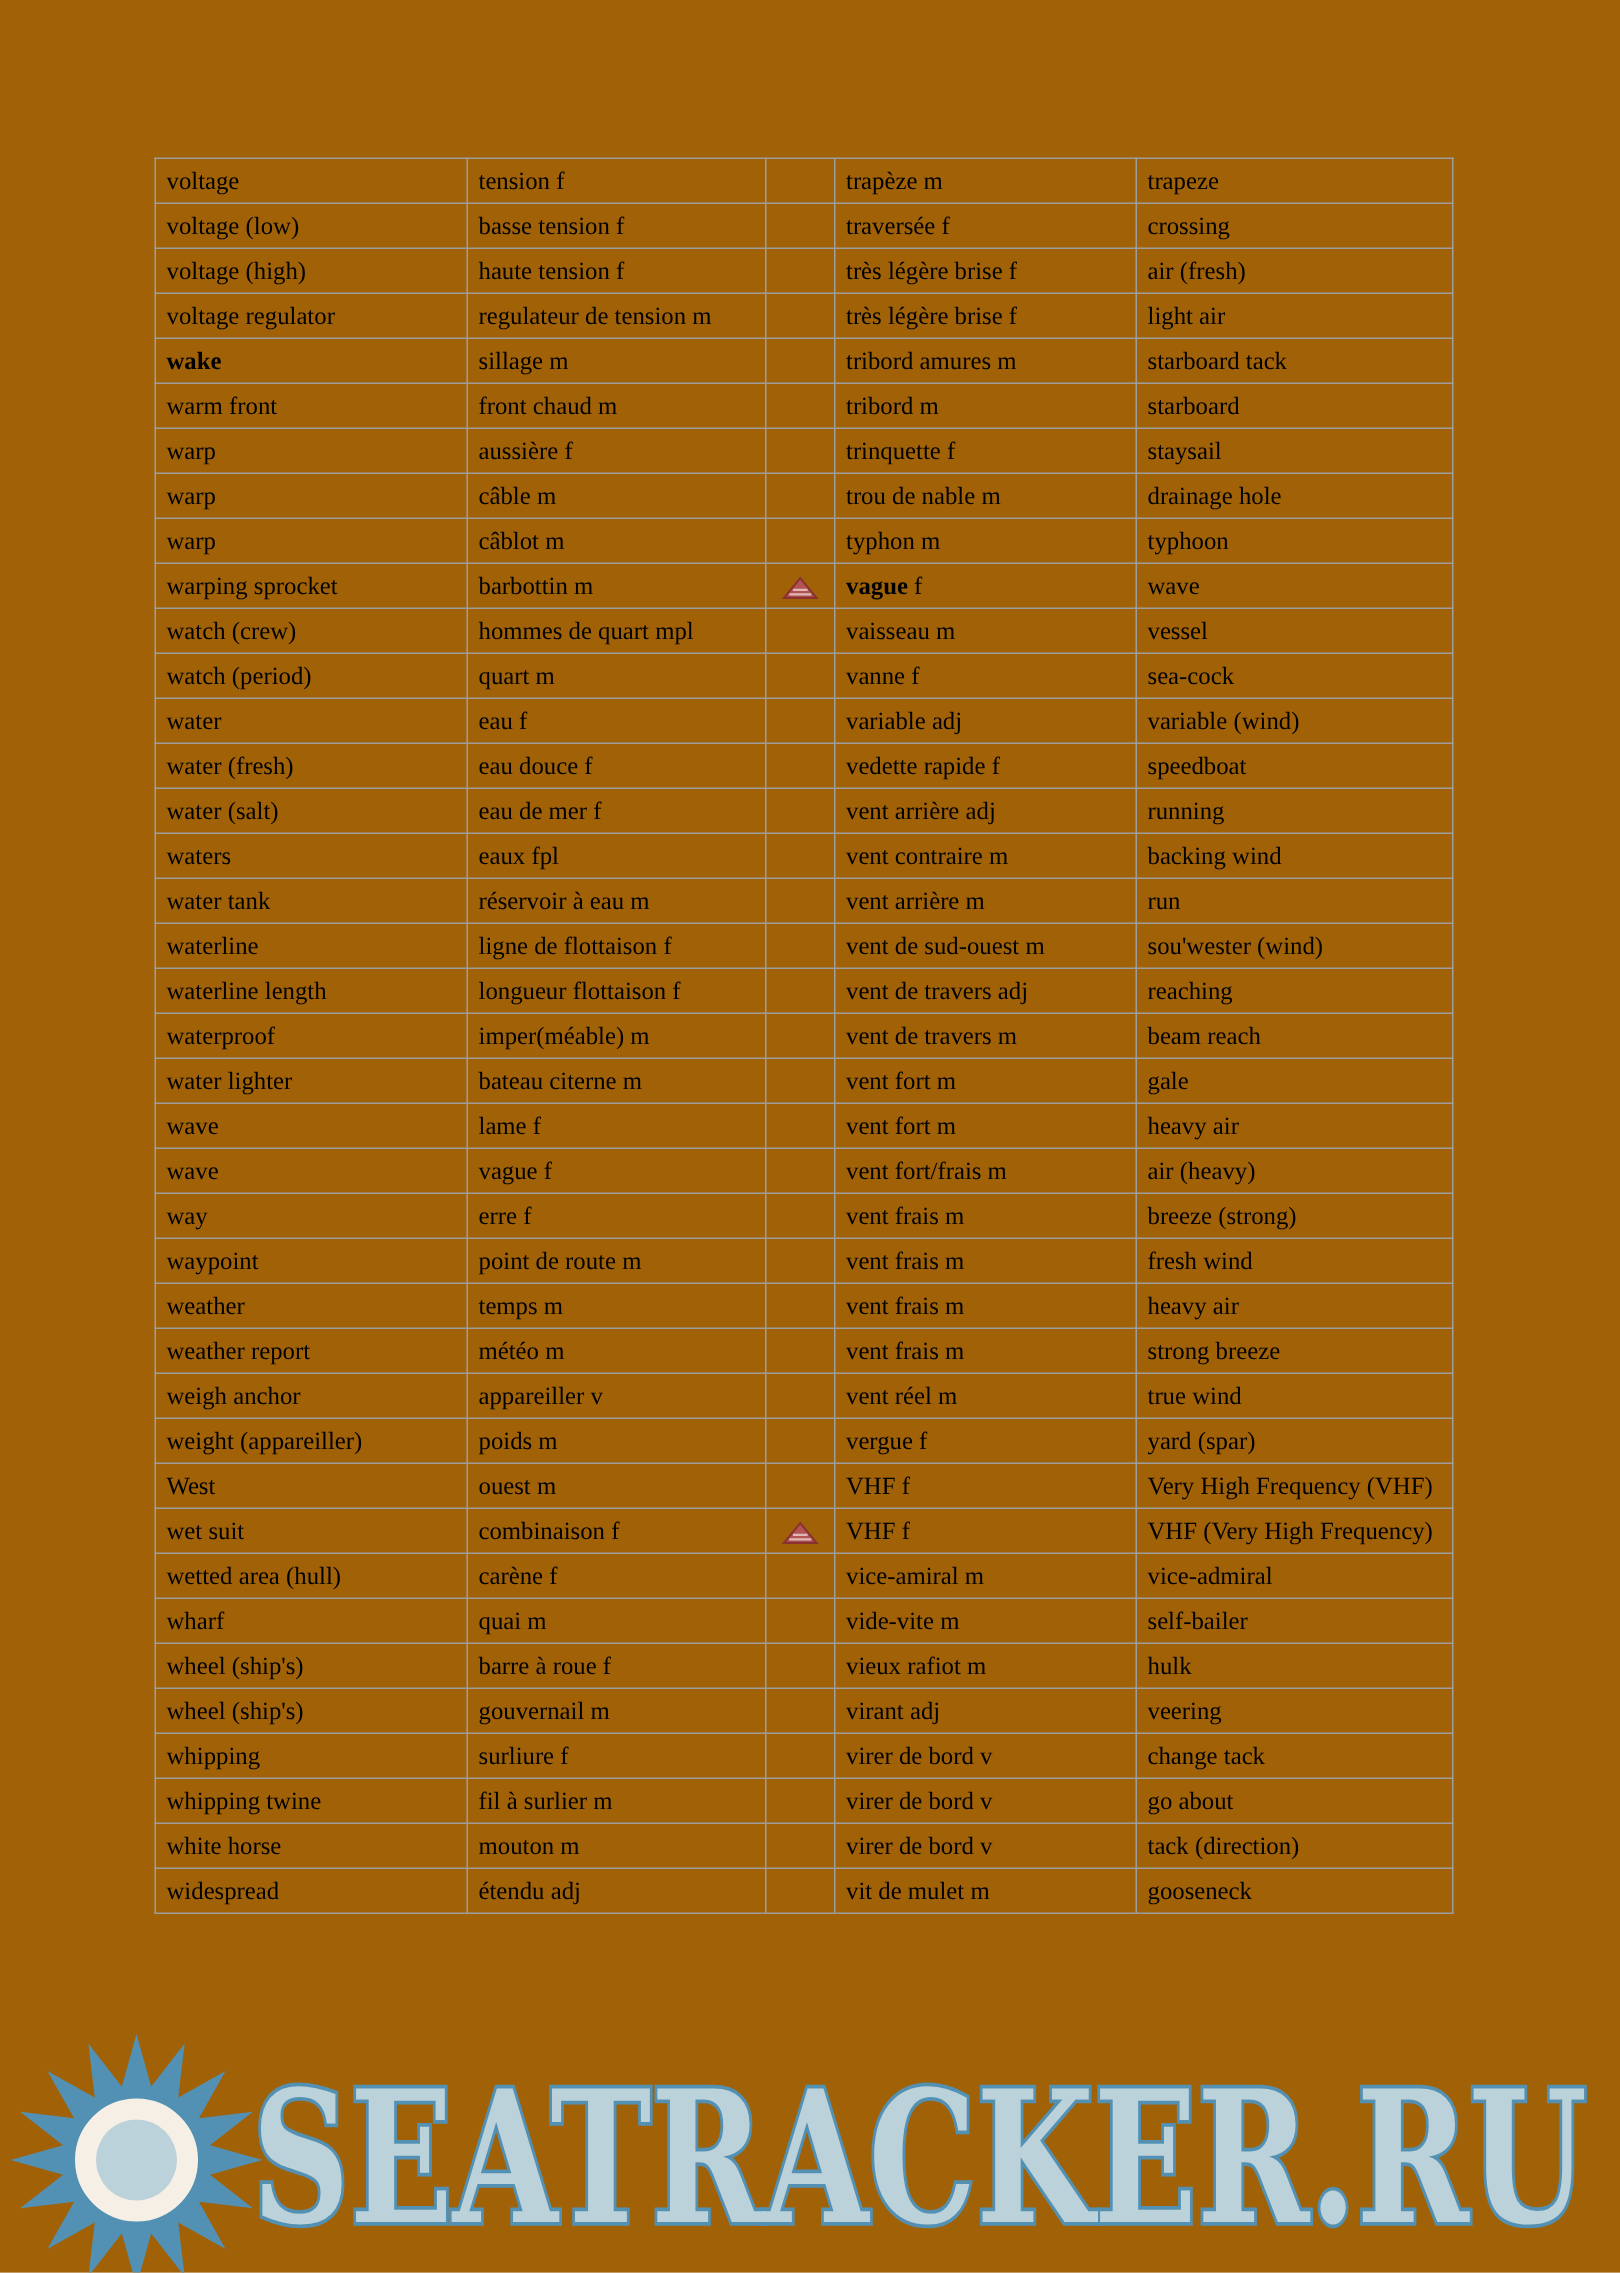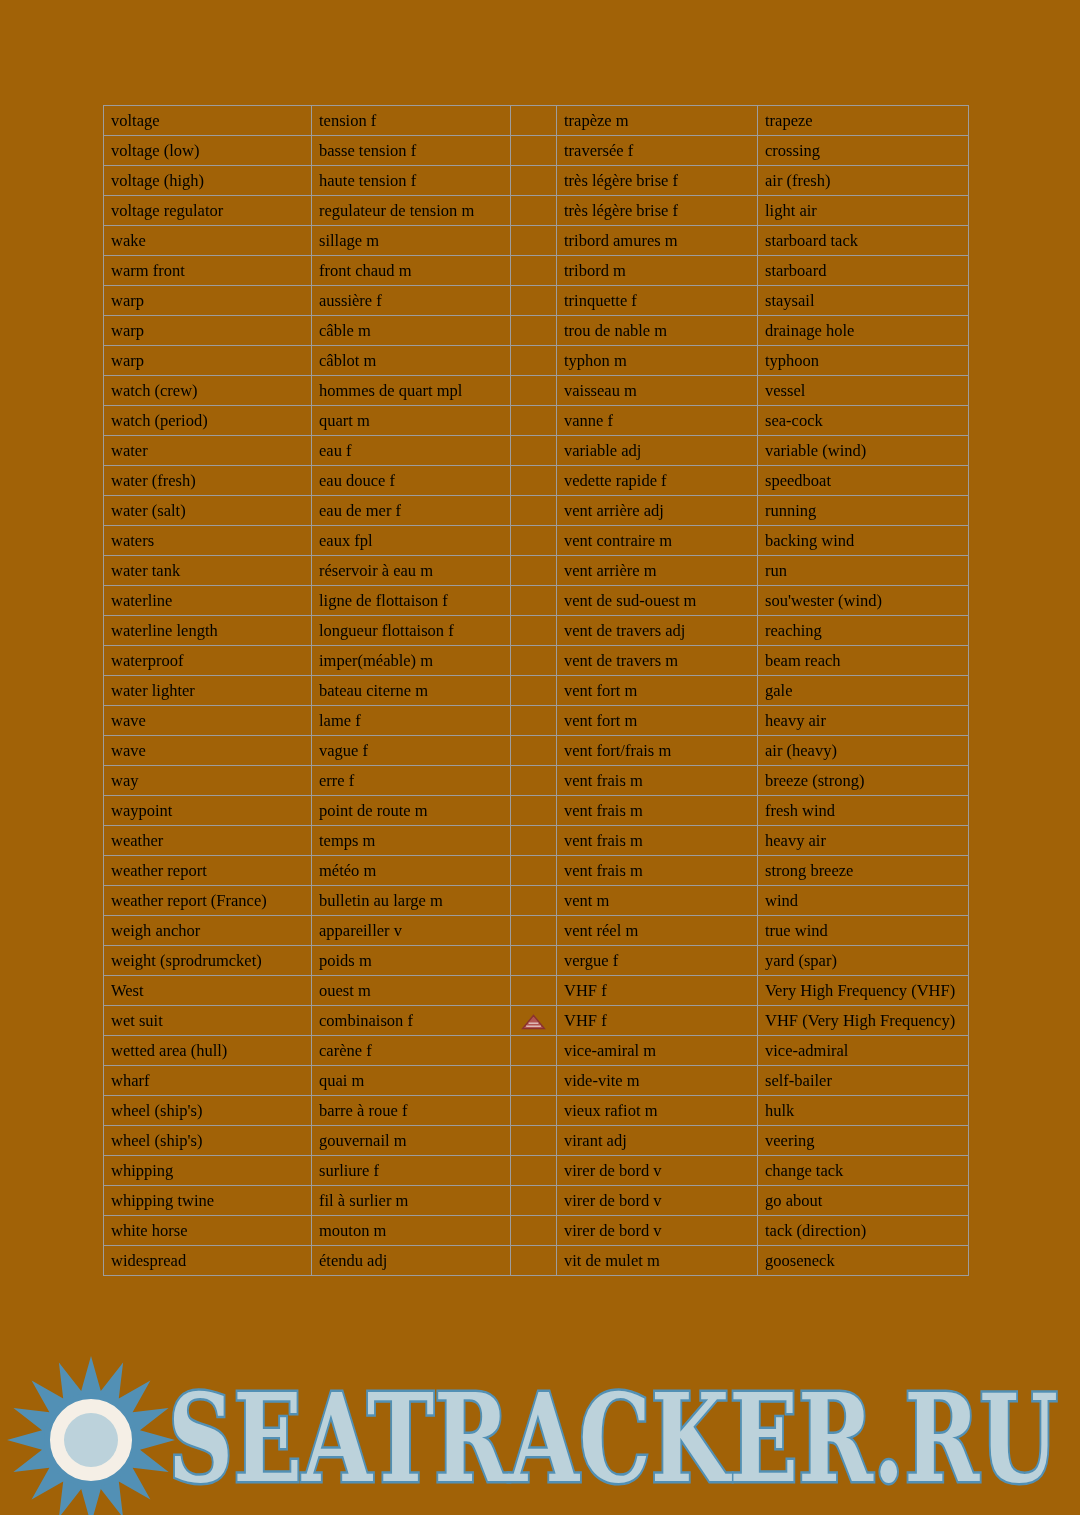--- a/index.html
+++ b/index.html
@@ -21,21 +21,21 @@
     padding:1px 7px;
     font-size:16.5px;
     line-height:1.3;
     height:30px;
     color:#000000;
     vertical-align:middle;
     overflow:hidden;
     word-wrap:break-word;
   }
   .dict td.icon-cell { text-align:center; padding:1px 2px; }
-  .dict td b { font-weight:normal; }
+  .dict td b { font-weight:bold; }
   .tri { display:inline-block; vertical-align:middle; }
 
   .watermark {
     position:absolute; left:0; bottom:0; width:992px; height:180px;
     pointer-events:none; opacity:0.9;
   }
   .wm-sun { position:absolute; left:6px; bottom:-10px; width:170px; height:170px; }
   .wm-text-svg { position:absolute; left:166px; bottom:0px; }
 </style>
 </head>
@@ -109,20 +109,31 @@
           <td>drainage hole</td>
         </tr>
         <tr>
           <td>warp</td>
           <td>câblot m</td>
           <td class="icon-cell"></td>
           <td>typhon m</td>
           <td>typhoon</td>
         </tr>
         <tr>
+          <td>warping sprocket</td>
+          <td>barbottin m</td>
+          <td class="icon-cell"><svg viewBox="0 0 26 17" width="25" height="16" class="tri">
+              <path d="M13 1.5 L24.5 15.5 H1.5 Z" fill="#b25552" stroke="#8a3230" stroke-width="1.5"></path>
+              <path d="M7.8 9.8 H18.2" stroke="#ddb8b6" stroke-width="1.6"></path>
+              <path d="M5.2 13 H20.8" stroke="#ddb8b6" stroke-width="1.6"></path>
+            </svg></td>
+          <td><b>vague</b> f</td>
+          <td>wave</td>
+        </tr>
+        <tr>
           <td>watch (crew)</td>
           <td>hommes de quart mpl</td>
           <td class="icon-cell"></td>
           <td>vaisseau m</td>
           <td>vessel</td>
         </tr>
         <tr>
           <td>watch (period)</td>
           <td>quart m</td>
           <td class="icon-cell"></td>
@@ -228,35 +239,28 @@
           <td>heavy air</td>
         </tr>
         <tr>
           <td>weather report</td>
           <td>météo m</td>
           <td class="icon-cell"></td>
           <td>vent frais m</td>
           <td>strong breeze</td>
         </tr>
         <tr>
-          <td>weather report (France)</td>
-          <td>bulletin au large m</td>
-          <td class="icon-cell"></td>
-          <td>vent m</td>
-          <td>wind</td>
-        </tr>
-        <tr>
           <td>weigh anchor</td>
           <td>appareiller v</td>
           <td class="icon-cell"></td>
           <td>vent réel m</td>
           <td>true wind</td>
         </tr>
         <tr>
-          <td>weight (sprodrumcket)</td>
+          <td>weight (appareiller)</td>
           <td>poids m</td>
           <td class="icon-cell"></td>
           <td>vergue f</td>
           <td>yard (spar)</td>
         </tr>
         <tr>
           <td>West</td>
           <td>ouest m</td>
           <td class="icon-cell"></td>
           <td>VHF f</td>

